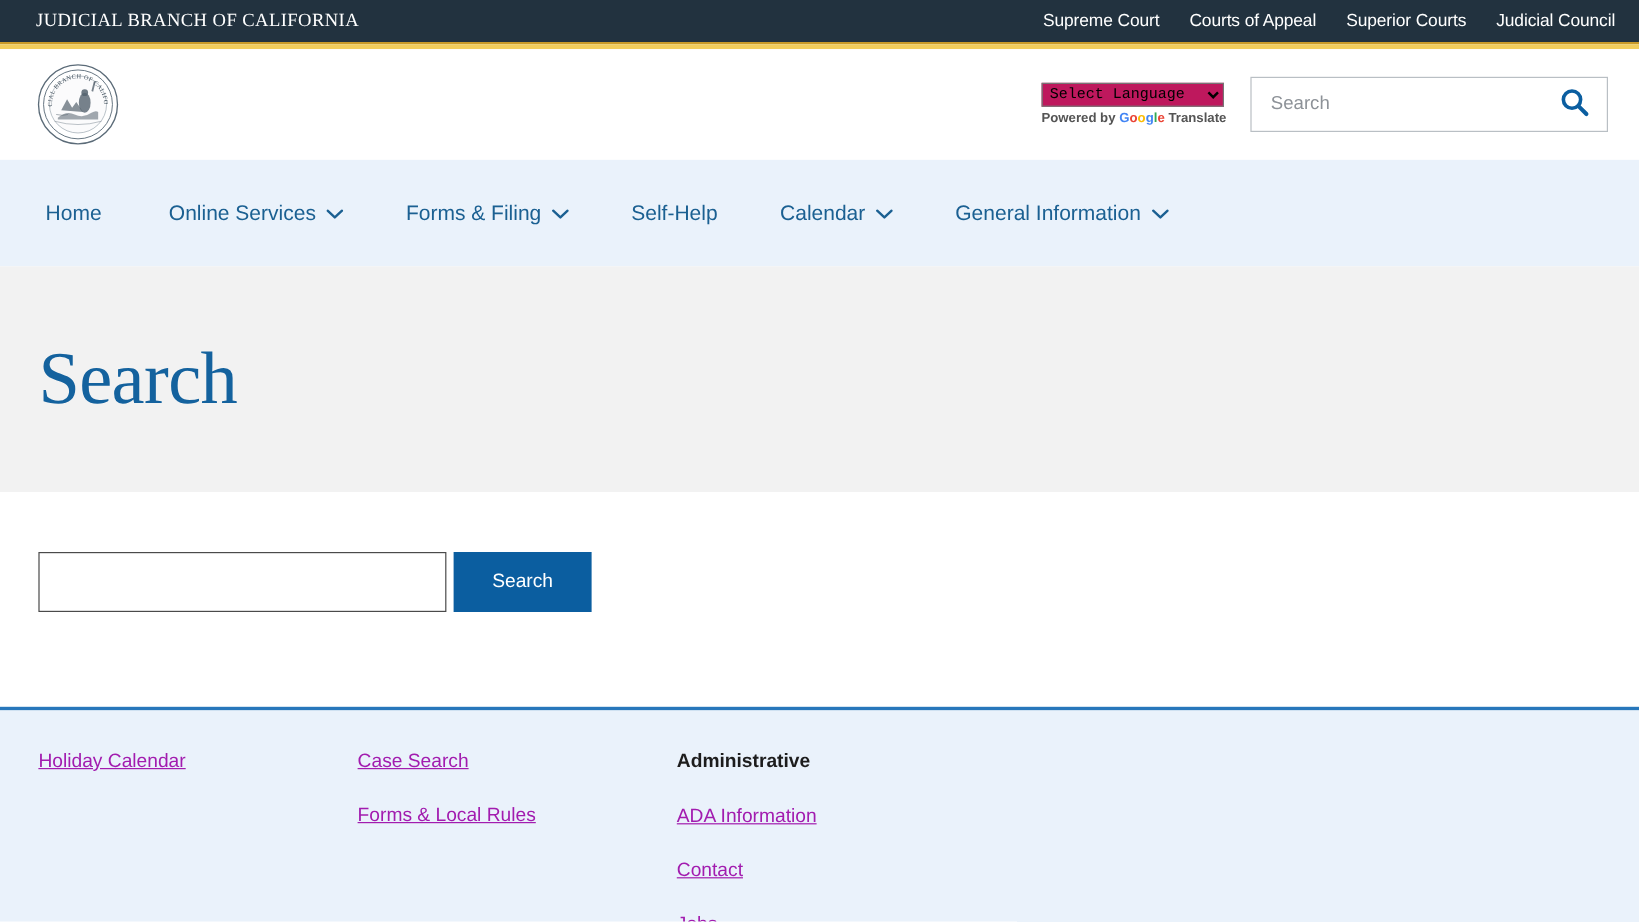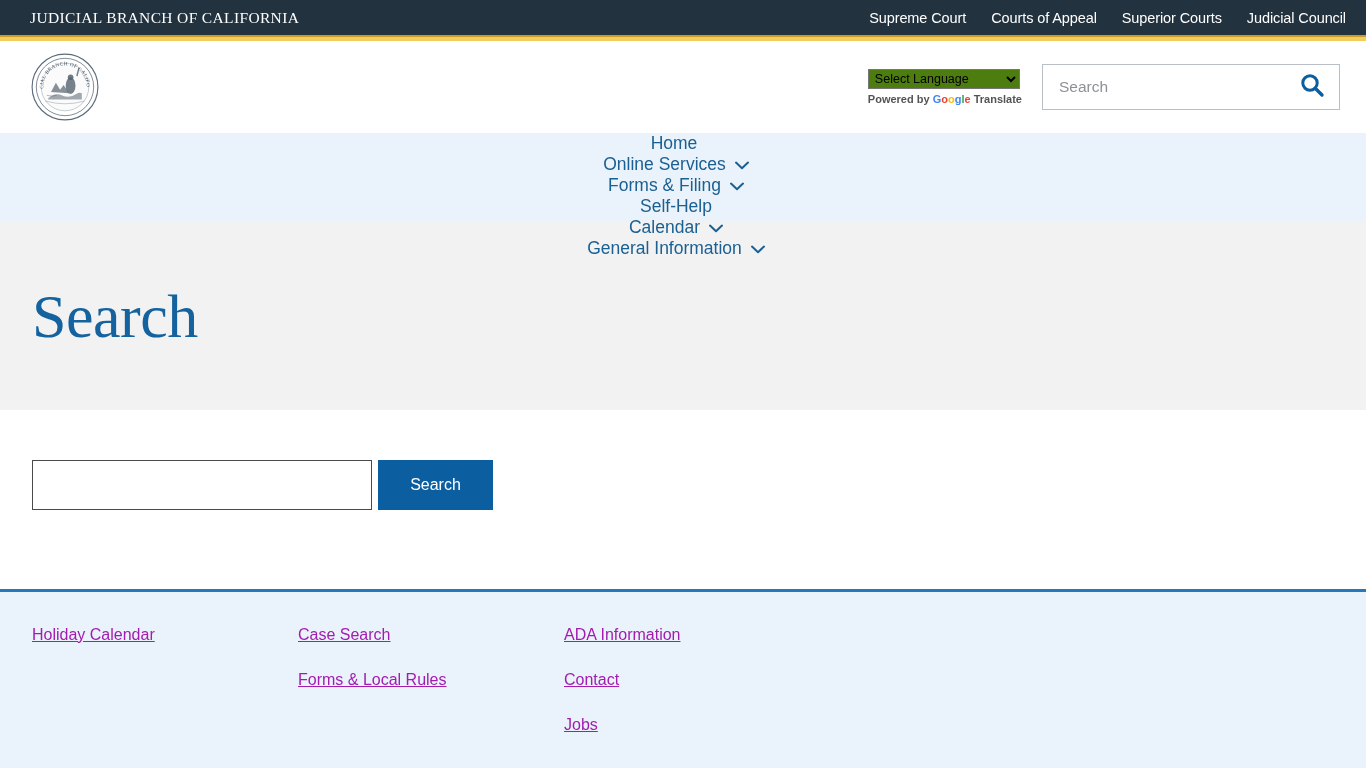--- a/index.html
+++ b/index.html
@@ -71,25 +71,25 @@
   .masthead-right {
     margin-left: auto;
     display: flex;
     align-items: center;
     gap: 20px;
   }
   .translate-block { text-align: left; }
   .lang-select {
     width: 152px;
     height: 20px;
-    font-family: Liberation Sans, sans-serif;
+    font-family: Liberation Mono, monospace;
     font-size: 12.5px;
     border: 1px solid #767676;
     border-radius: 0;
-    background: #4d7c0f;
+    background: #be185d;
     color: #000;
     padding: 0 2px;
   }
   .powered {
     font-size: 11px;
     color: #545454;
     font-weight: bold;
     margin-top: 4px;
     white-space: nowrap;
   }
@@ -117,21 +117,20 @@
   .header-search input::placeholder { color: #8d9298; }
   .mag { flex: none; }
 
   
   .nav {
     height: 89px;
     background: #eaf2fb;
     display: flex;
     align-items: center;
     padding-left: 38px;
-    flex-direction: column;
   }
   .nav-item {
     display: flex;
     align-items: center;
     gap: 9px;
     color: #1b6092;
     font-size: 17.5px;
     margin-right: 52px;
     cursor: pointer;
     white-space: nowrap;
@@ -341,18 +340,19 @@
   <div class="f-col">
     <a class="f-link" href="#">Holiday Calendar</a>
   </div>
 
   <div class="f-col">
     <a class="f-link" href="#">Case Search</a>
     <a class="f-link" href="#">Forms &amp; Local Rules</a>
   </div>
 
   <div class="f-col">
+    <div class="f-head">Administrative</div>
     <a class="f-link" href="#">ADA Information</a>
     <a class="f-link" href="#">Contact</a>
     <a class="f-link" href="#">Jobs</a>
   </div>
 
 </footer>
 
 </body></html>

